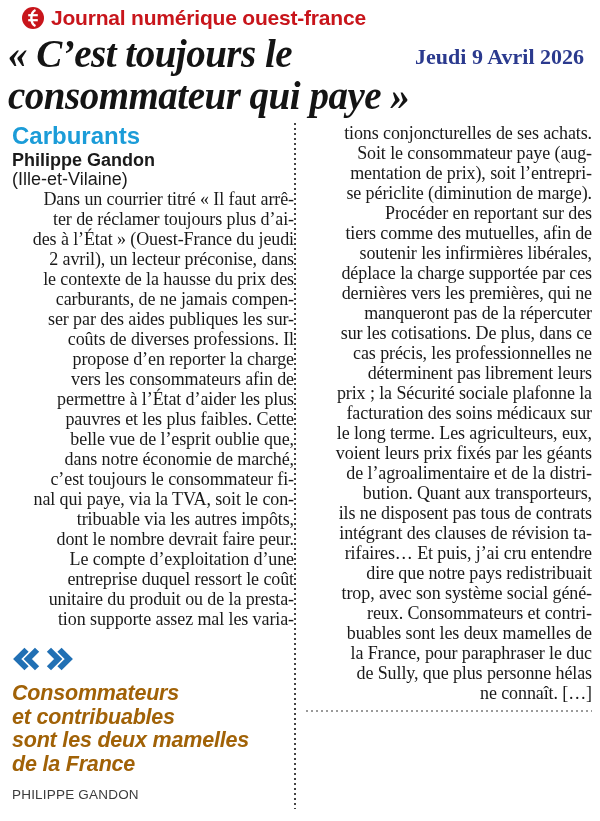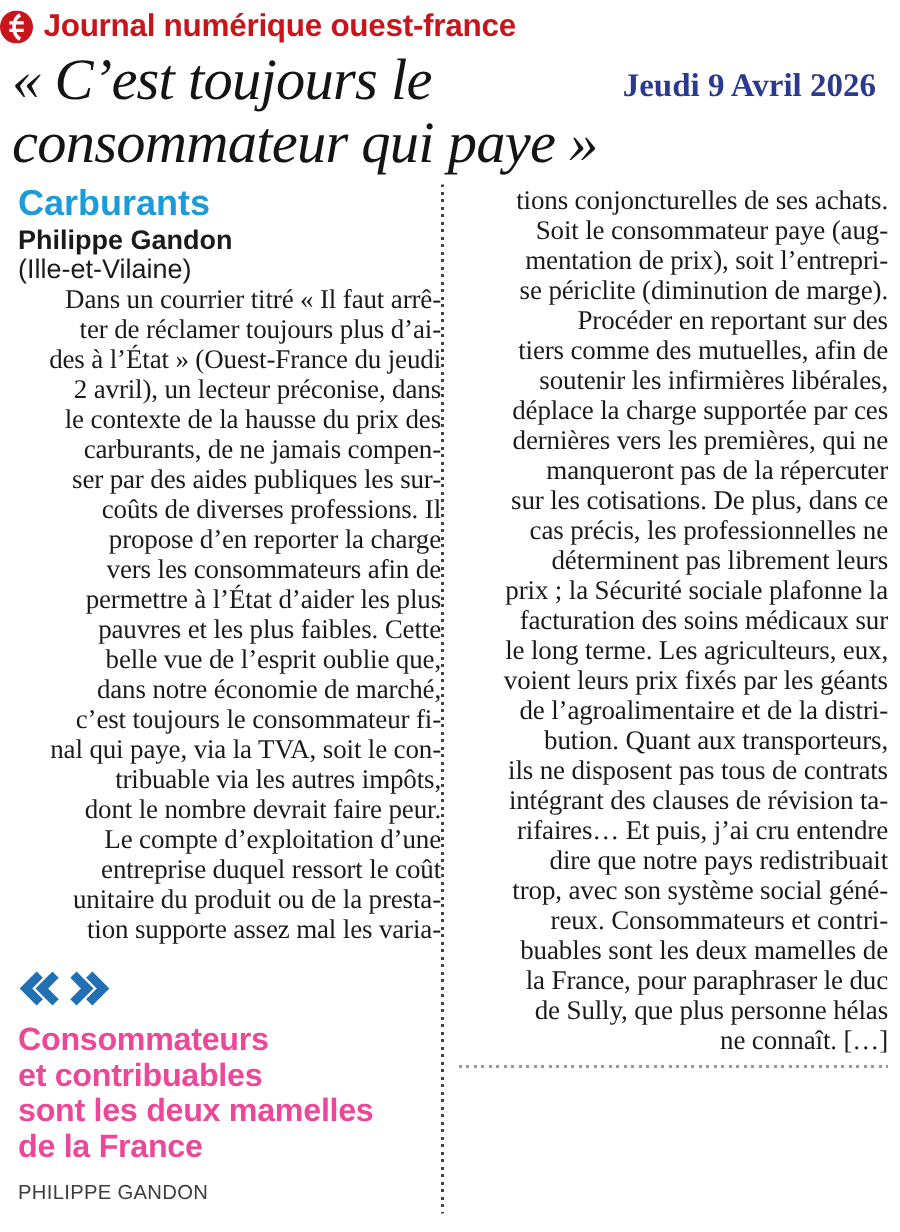--- a/index.html
+++ b/index.html
@@ -5,27 +5,27 @@
   * { box-sizing: border-box; }
   html, body { margin: 0; padding: 0; }
   body {
     width: 600px; height: 821px;
     background: #ffffff;
     font-family: "Liberation Sans", sans-serif;
     color: #1a1a1a;
   }
   .page { position: relative; width: 600px; height: 821px; overflow: hidden; background:#fff; }
 
-  .masthead { display: flex; align-items: center; gap: 7px; padding: 6px 0 0 0; }
+  .masthead { display: flex; align-items: center; gap: 7px; padding: 6px 0 0 22px; }
   .logo { width: 22px; height: 22px; display: inline-block; }
   .brand { color: #c8151b; font-weight: bold; font-size: 21px; letter-spacing: -0.2px; }
 
   .headline {
     font-family: "Liberation Serif", serif;
-    font-style: italic; font-weight: normal;
+    font-style: italic; font-weight: bold;
     font-size: 39px; line-height: 42px;
     letter-spacing: -0.5px;
     color: #141414;
     margin: 3px 0 6px 8px;
     width: 470px;
     white-space: pre-line;
   }
   .edition-date {
     position: absolute; top: 44px; right: 16px;
     font-family: "Liberation Serif", serif;
@@ -52,24 +52,25 @@
     letter-spacing: -0.1px;
     margin: 0; white-space: pre-line; text-align: right;
   }
   .col-left .serif.first { }
   .serif.indent { text-indent: 11px; }
 
   .pull-quote { margin-top: 14px; }
   .quote-mark { width: 62px; height: 32px; }
   .quote-text {
     margin-top: 7px;
-    color: #ec4899; font-weight: bold;
+    color: #a16207; font-weight: bold;
     font-size: 21.5px; line-height: 23.5px;
     letter-spacing: -0.2px;
     white-space: pre-line;
+    font-style: italic;
   }
   .quote-sig { margin-top: 11px; font-size: 13.5px; color: #3d3d3d; letter-spacing: 0.2px; }
 
   .note-divider {
     height: 2px; margin: 7px 0 5px;
     background: repeating-linear-gradient(to right, #9a9a9a 0 2px, transparent 2px 5px);
   }
   .footer-note {
     font-size: 17px; line-height: 21px;
     letter-spacing: -0.3px;

